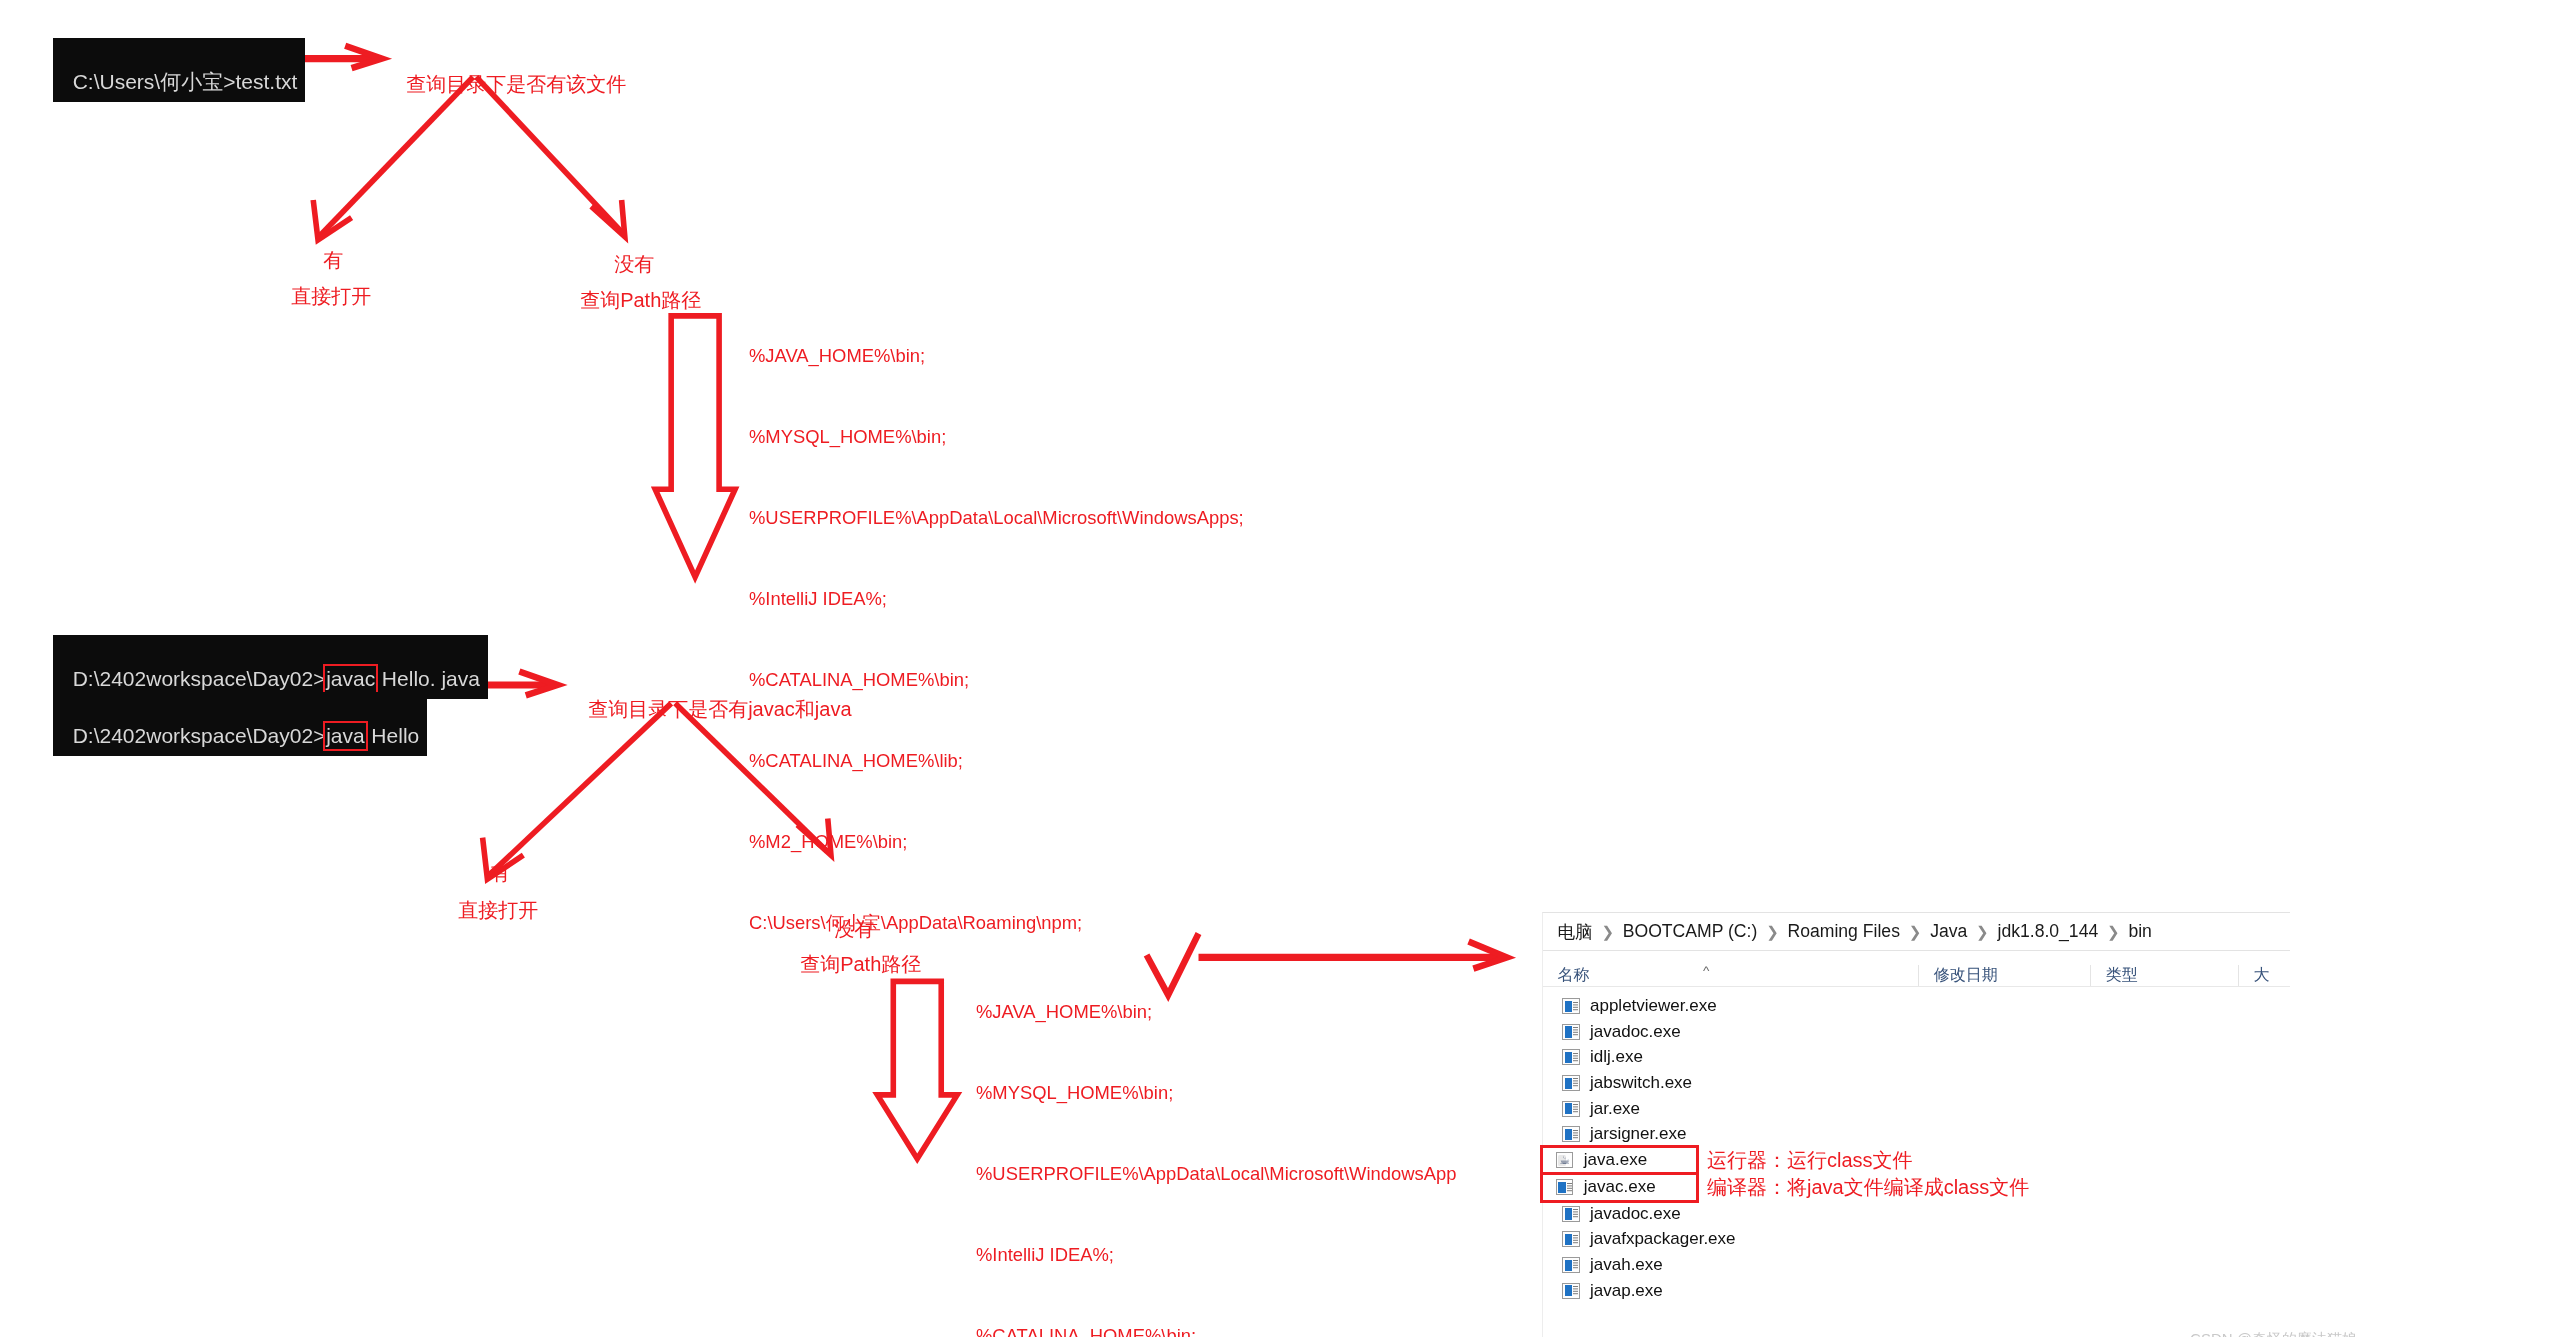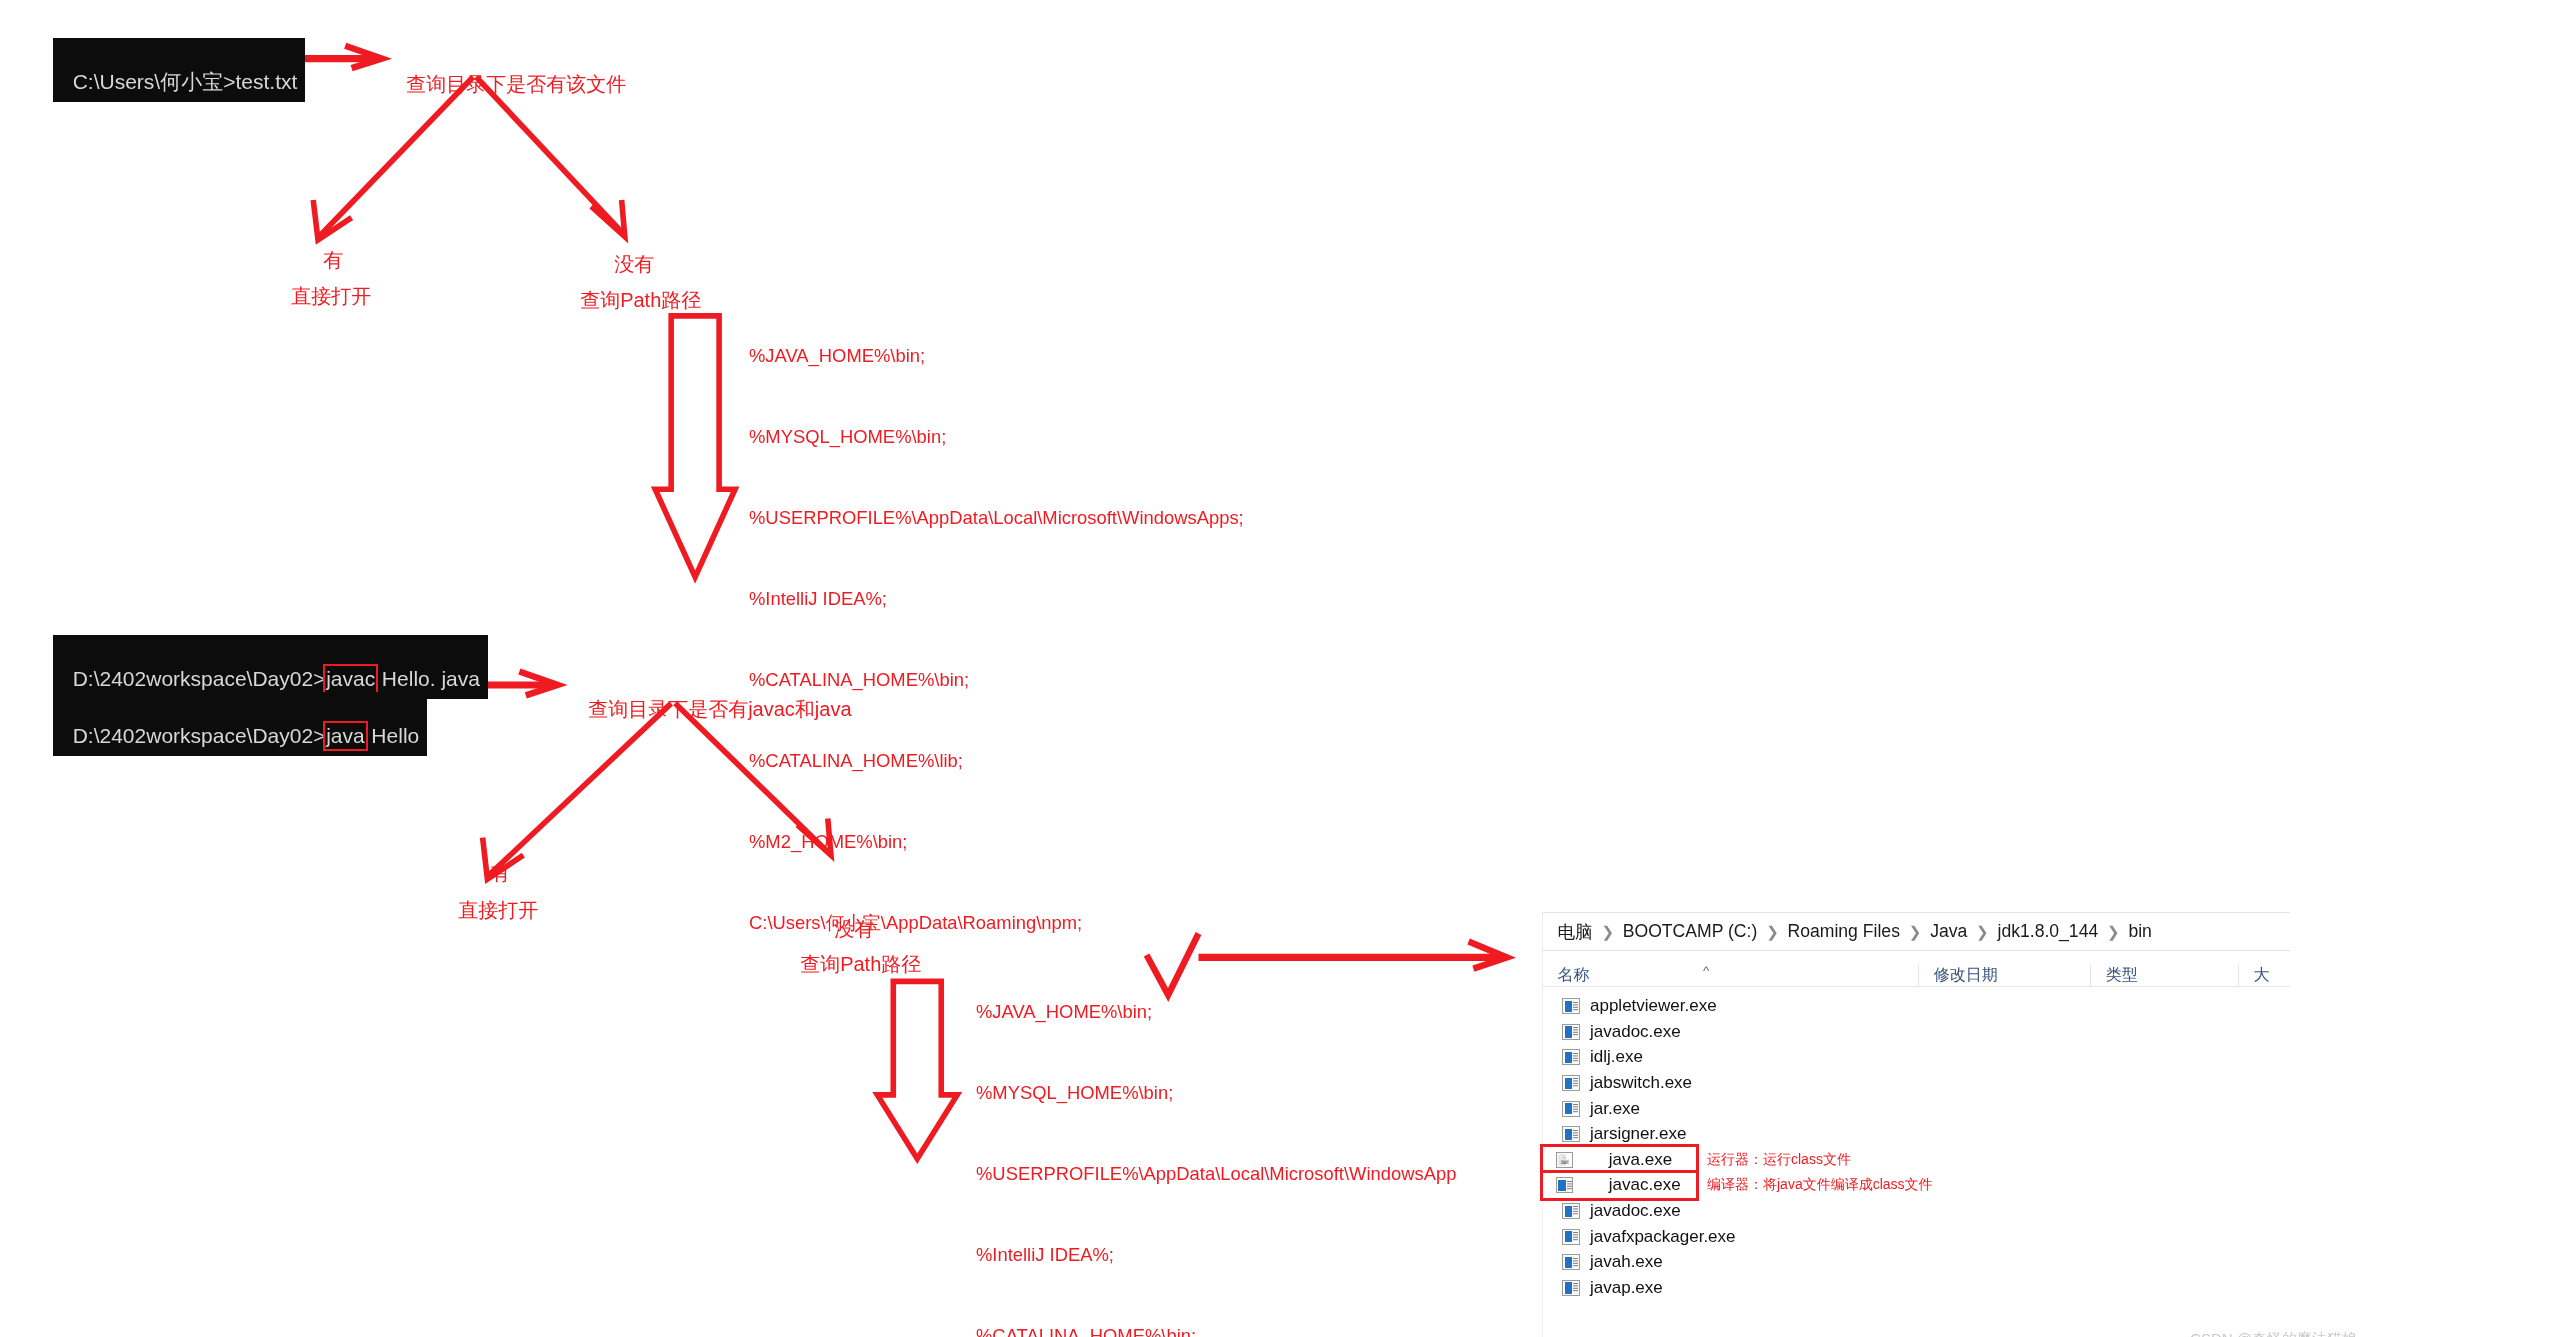--- a/index.html
+++ b/index.html
@@ -70,22 +70,22 @@
   .exp-row{height:25.6px;display:flex;align-items:center;padding-left:19px;}
   .exp-row .fname{font-size:17px;color:#111;margin-left:10.4px;}
   .ficon{width:17.6px;height:16px;flex:0 0 17.6px;position:relative;
          border:0.8px solid #9a9a9a;background:#fdfdfd;box-sizing:border-box;}
   .ficon:before{content:"";position:absolute;left:1.6px;top:1.6px;width:7.2px;height:11.2px;background:#1f72c4;}
   .ficon:after{content:"";position:absolute;left:10.4px;top:2.4px;width:4.8px;height:0.8px;
     background:#7d7d7d;box-shadow:0 2.4px 0 #7d7d7d,0 4.8px 0 #7d7d7d,0 7.2px 0 #7d7d7d;}
   .ficon.java:before{background:#e8e8e8;border-radius:1.6px;}
   .ficon.java:after{content:"\2615";position:absolute;left:2.4px;top:0px;width:auto;height:auto;
     background:none;box-shadow:none;font-size:12px;color:#4a5a7a;line-height:15px;}
-  .hl-row{outline:3.2px solid #ee1c22;position:relative;z-index:3;background:#fff;gap:25px;}
-  .row-note{margin-left:11.2px;font-size:14px;color:#ee1c22;white-space:pre;}
+  .hl-row{outline:3.2px solid #ee1c22;position:relative;z-index:3;background:#fff;}
+  .row-note{margin-left:11.2px;font-size:20px;color:#ee1c22;white-space:pre;}
 
   .watermark{
     font-size:15px;color:#c9c9c9;
     font-family:"Liberation Sans","DejaVu Sans",sans-serif;
     white-space:pre;
   }
 </style>
 </head>
 <body>
 

